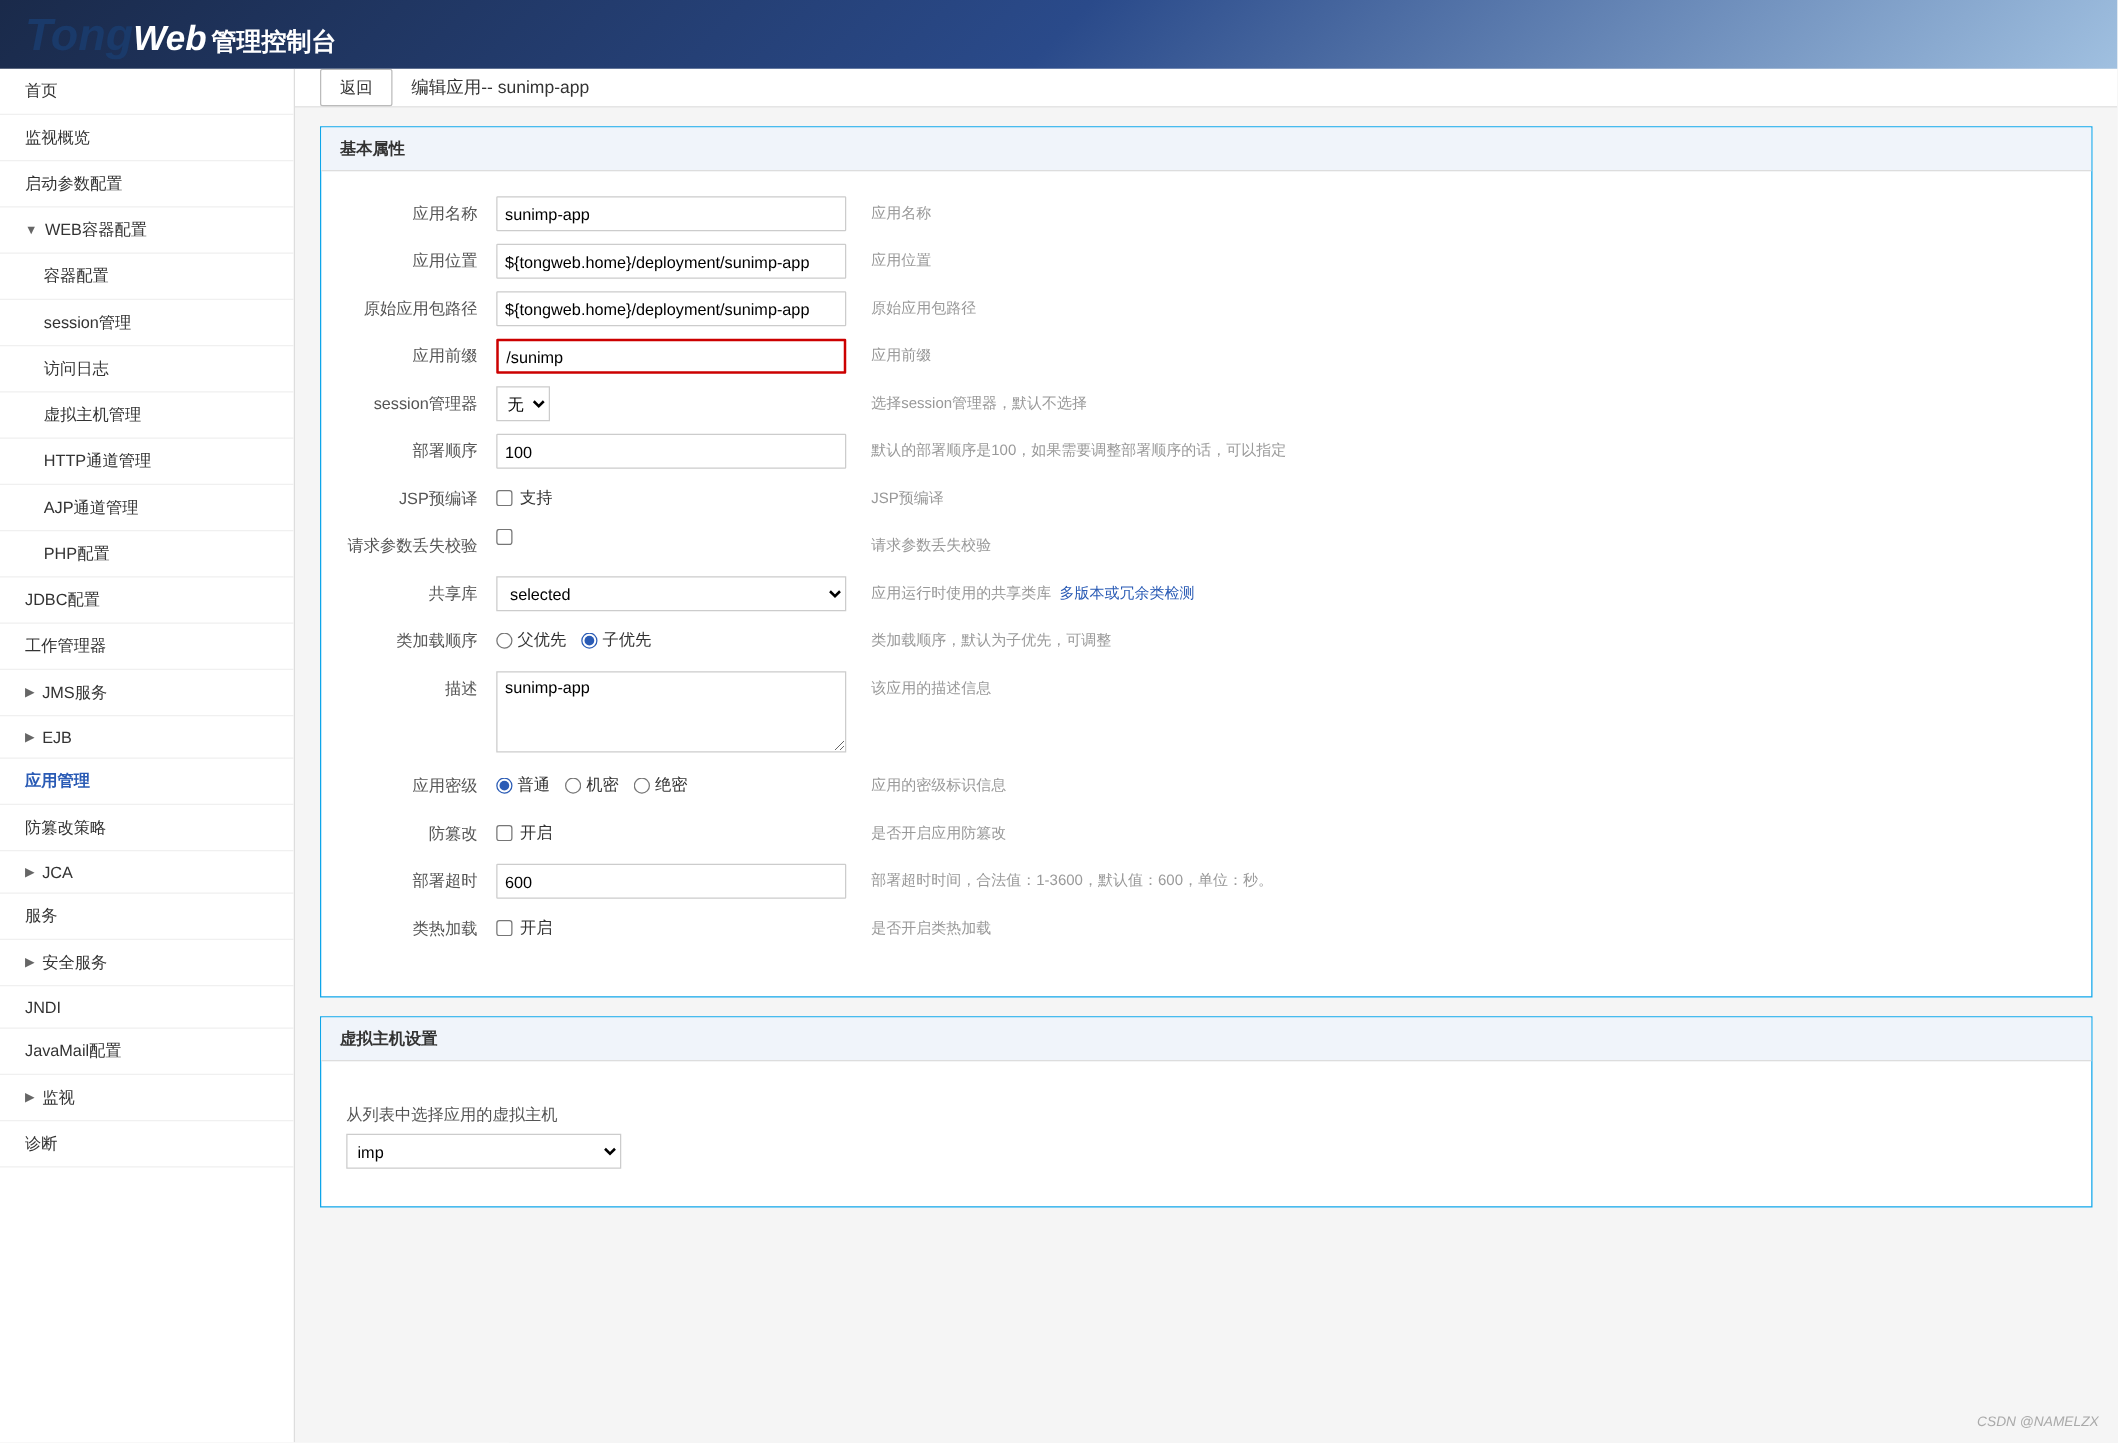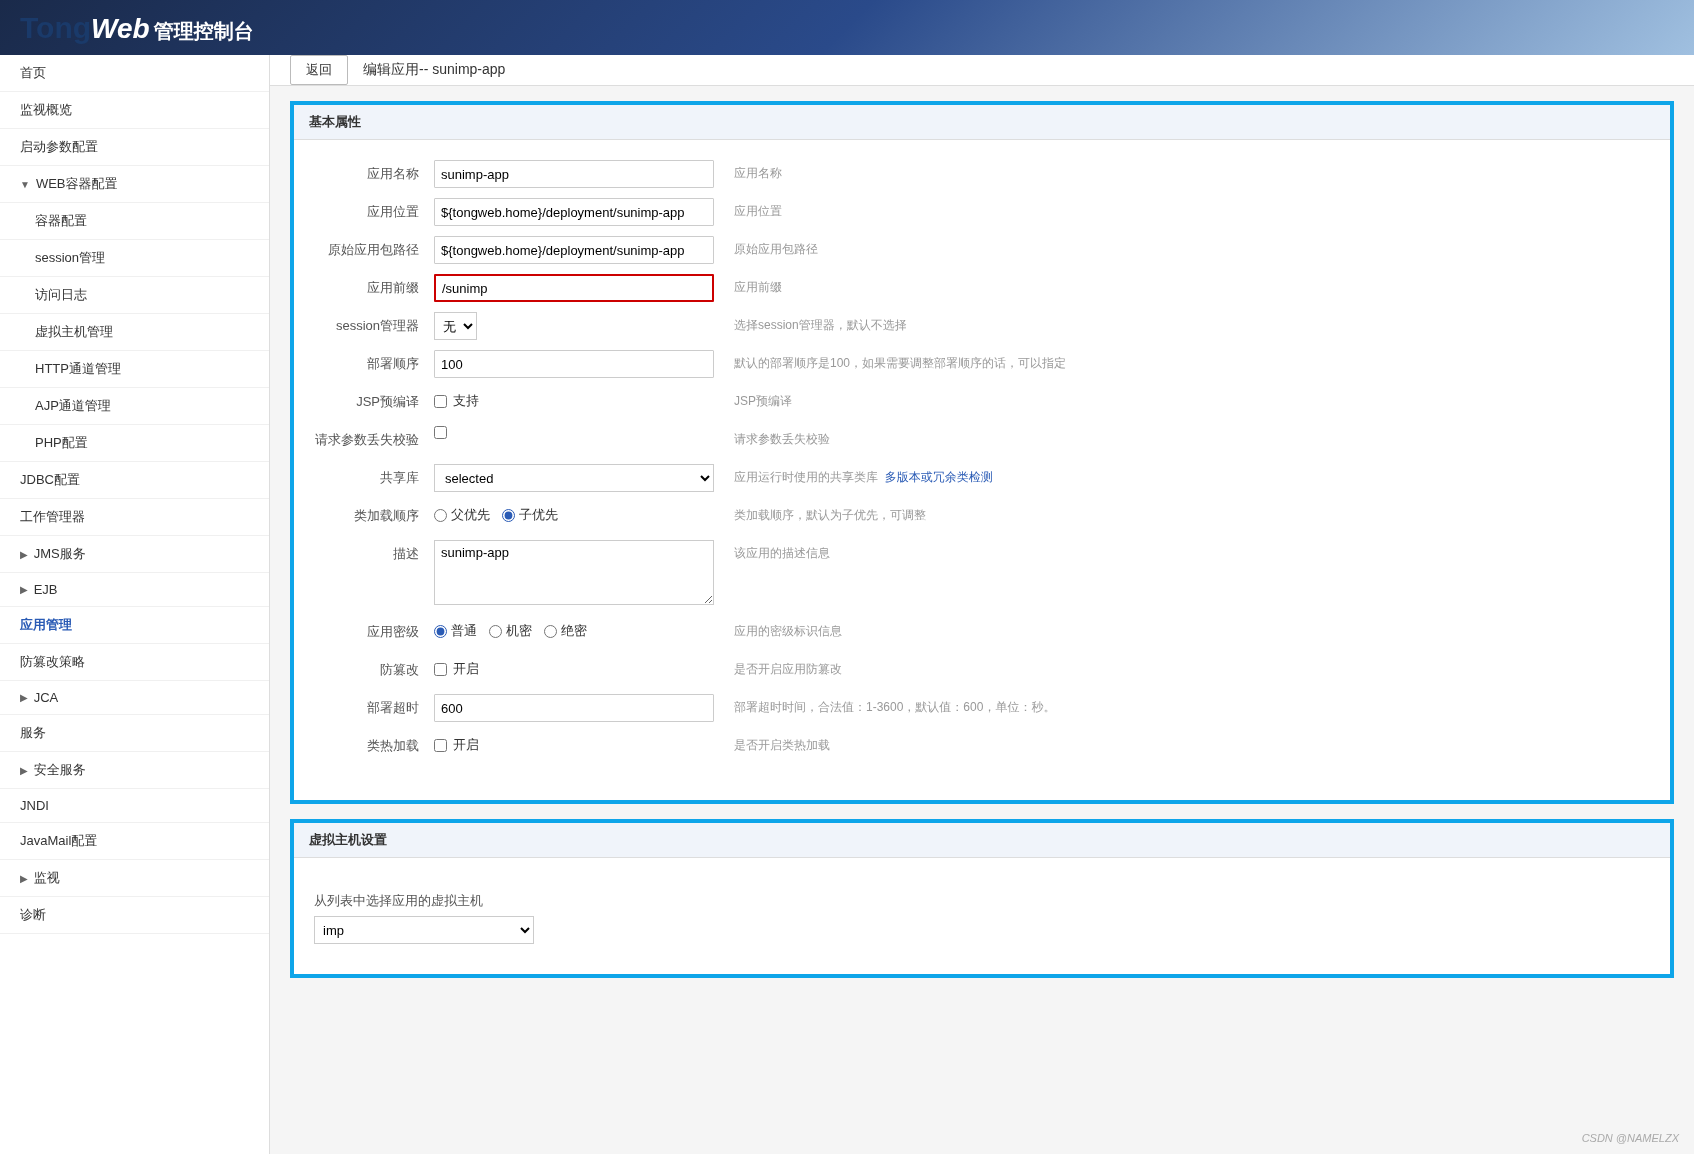--- a/index.html
+++ b/index.html
@@ -12,34 +12,34 @@
       display: flex;
       align-items: center;
       padding: 0 20px;
       flex-shrink: 0;
     }
     .header-logo {
       font-size: 26px;
       font-weight: bold;
       color: white;
     }
-    .header-logo .tong { color: #1a3a6a; font-size: 30px; }
+    .header-logo .tong { color: #1a3a6a; font-style: italic; font-size: 36px; }
     .header-logo .web { color: white; font-style: italic; font-size: 28px; }
     .header-logo .subtitle { color: white; font-size: 20px; margin-left: 4px; }
 
     
     .body-wrap {
       display: flex;
       flex: 1;
       overflow: hidden;
     }
 
     
     .sidebar {
-      width: 270px;
+      width: 236px;
       background: white;
       border-right: 1px solid #ddd;
       overflow-y: auto;
       flex-shrink: 0;
     }
     .sidebar-item {
       padding: 9px 20px;
       cursor: pointer;
       color: #333;
       font-size: 13px;
@@ -84,21 +84,21 @@
     }
     .topbar-title {
       font-size: 14px;
       color: #333;
     }
 
     
     .section {
       background: white;
       margin: 15px 20px;
-      border: 4px solid #0ea5e9;
+      border: 1px solid #0ea5e9;
       padding-bottom: 20px;
     }
     .section-title {
       background: #f0f4fa;
       border-bottom: 1px solid #ddd;
       padding: 8px 15px;
       font-size: 13px;
       color: #333;
       font-weight: bold;
     }

